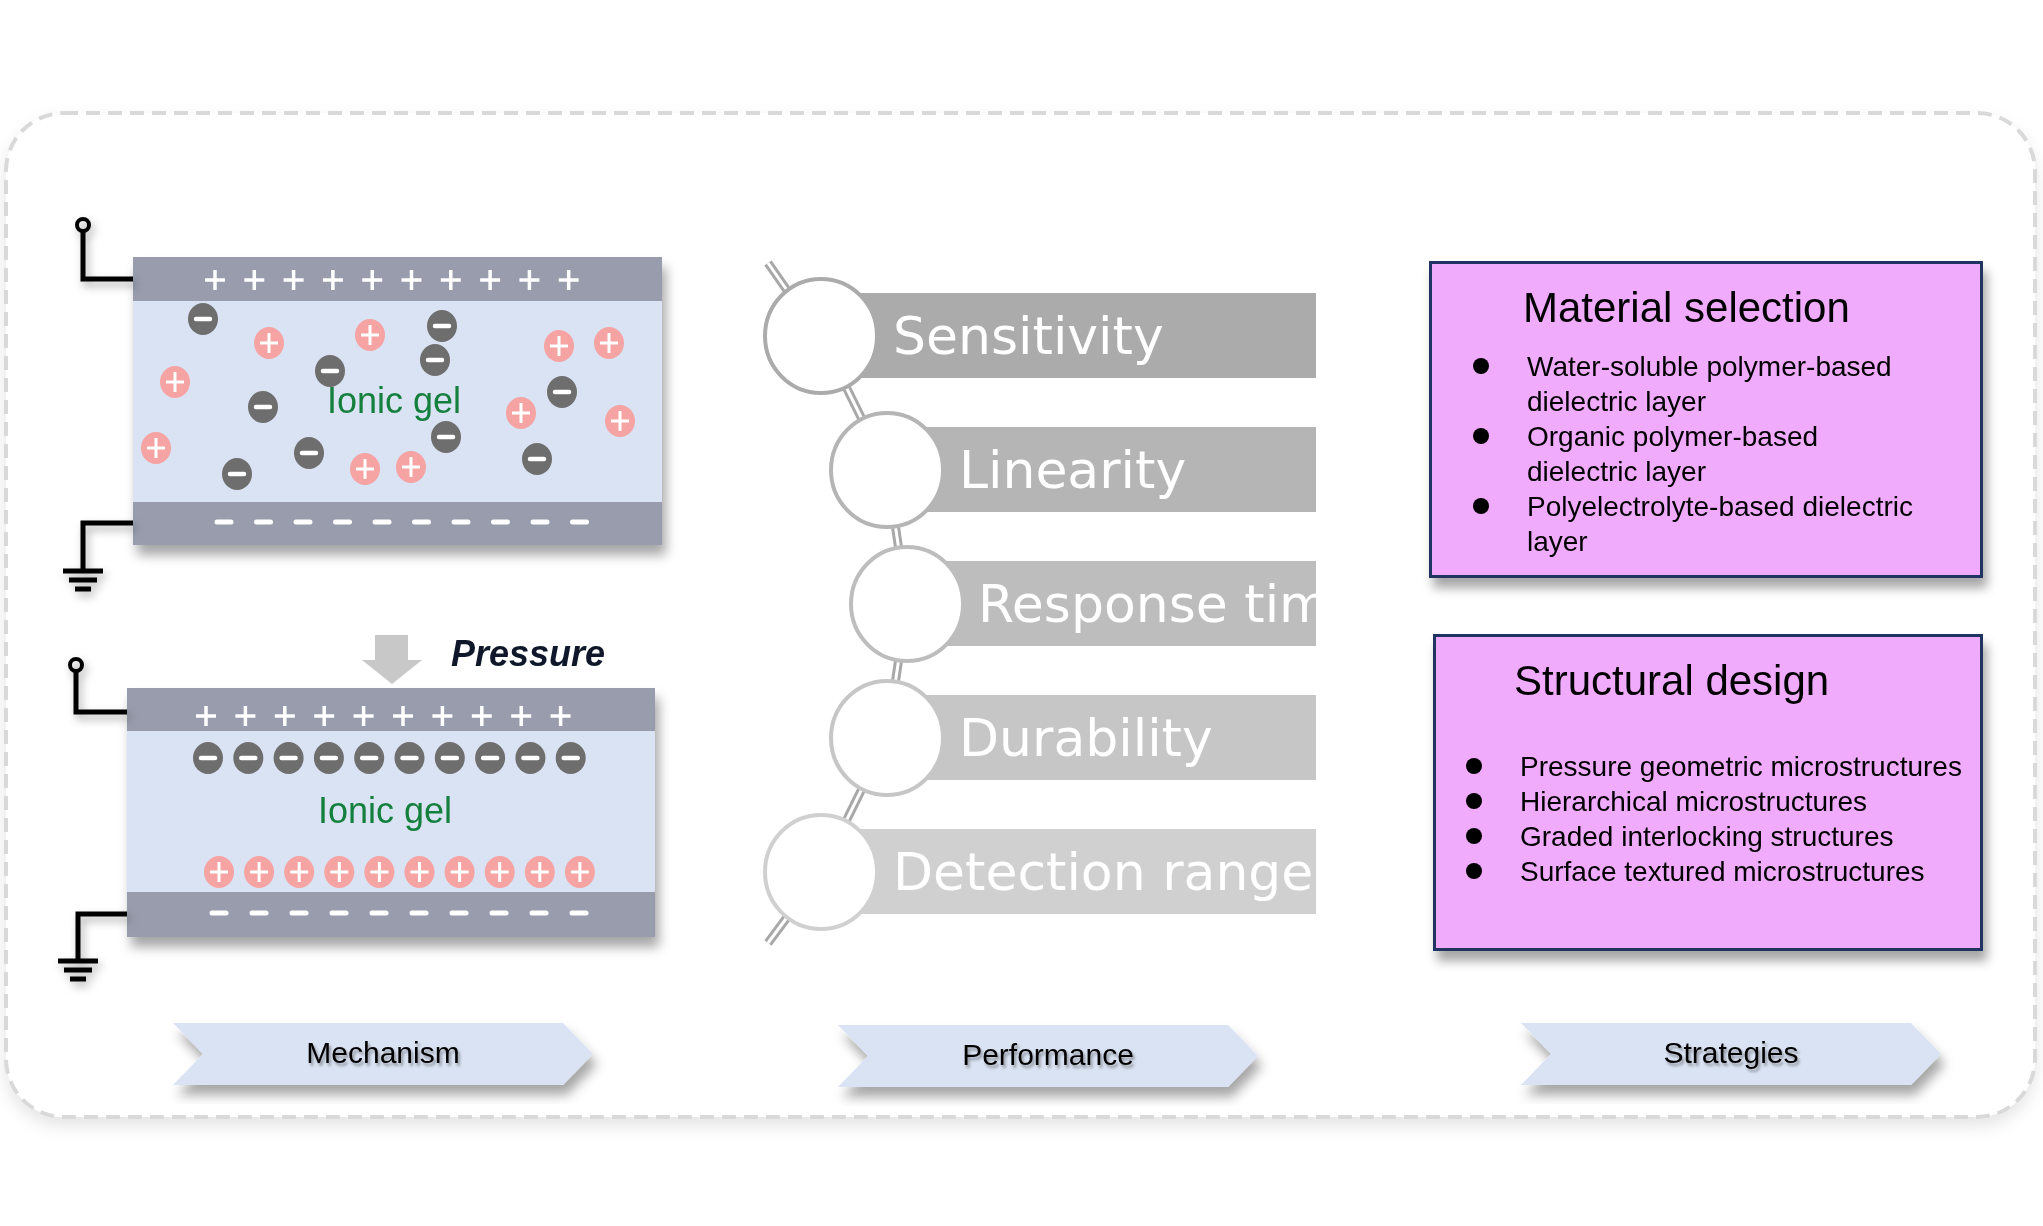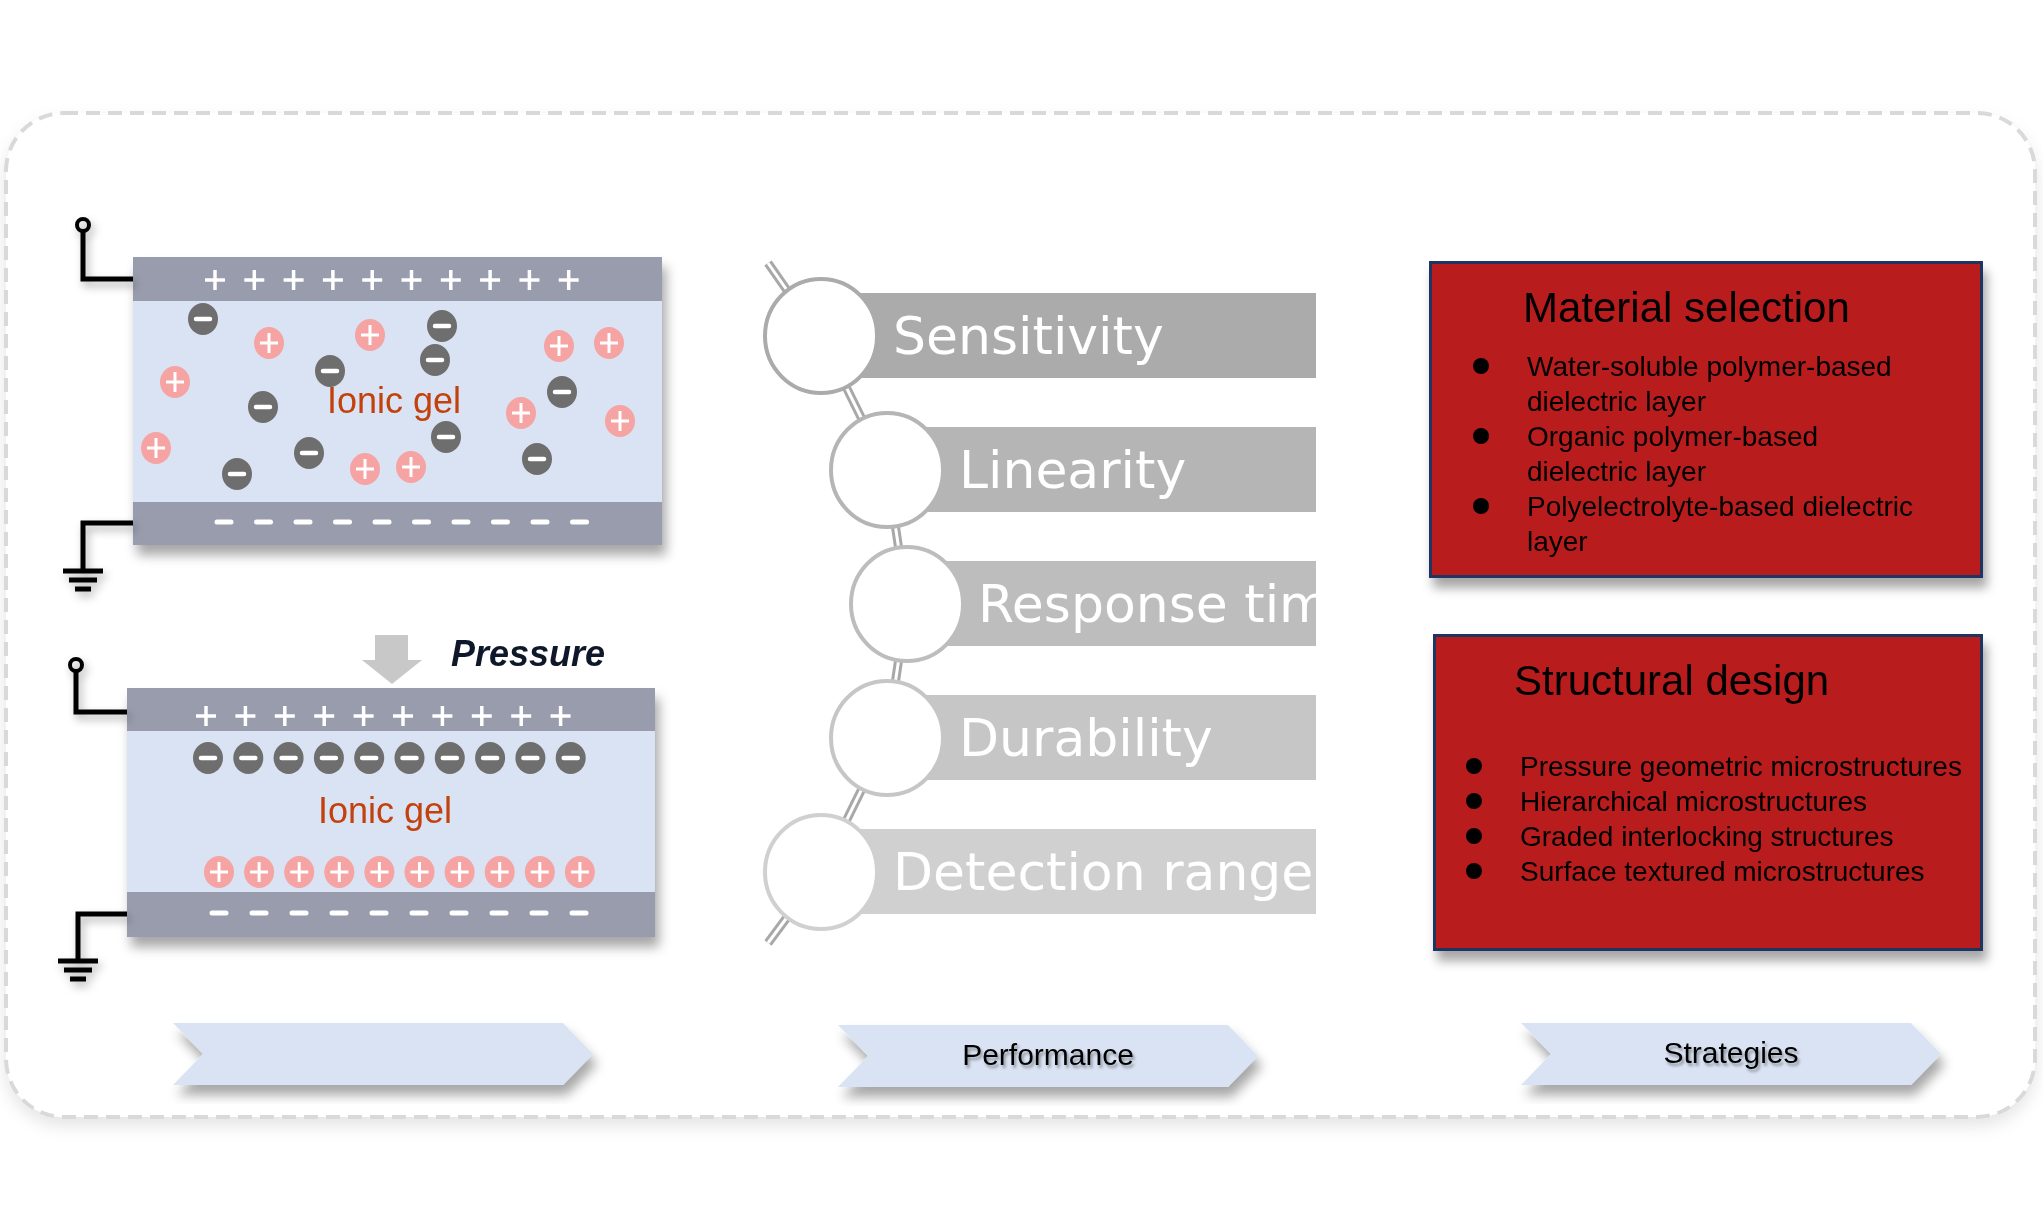--- a/index.html
+++ b/index.html
@@ -1,27 +1,27 @@
 <!DOCTYPE html>
 <html><head>
 <meta charset="utf-8">
 <style>
   html, body { margin:0; padding:0; background:#ffffff; }
   body { width:2043px; height:1226px; position:relative; overflow:hidden; font-family:"Liberation Sans", sans-serif; }
   #stage { position:absolute; left:0; top:0; width:2043px; height:1226px; }
   .abs { position:absolute; }
   .title { position:absolute; left:0; width:2043px; top:146px; text-align:center; font-size:44px; color:#000; text-shadow:2px 3px 3px rgba(0,0,0,0.35); font-family:"Liberation Sans", sans-serif; }
-  .box { position:absolute; background:#b91c1c; border:3px solid #1f3461; box-shadow:4px 10px 10px rgba(0,0,0,0.35); box-sizing:border-box; }
+  .box { position:absolute; background:#f0abfc; border:3px solid #1f3461; box-shadow:4px 10px 10px rgba(0,0,0,0.35); box-sizing:border-box; }
   .box-title { position:absolute; font-size:42px; color:#000; font-family:"Liberation Sans", sans-serif; }
   .bul { position:absolute; font-size:28px; color:#000; line-height:35px; font-family:"Liberation Sans", sans-serif; }
   .bul .dot { position:absolute; left:0; top:9px; width:16px; height:16px; border-radius:50%; background:#000; }
   .bul .txt { position:absolute; white-space:pre-line; }
   .perf-label { position:absolute; font-family:"DejaVu Sans", sans-serif; font-size:52px; color:#ffffff; white-space:nowrap; }
   .chev-label { position:absolute; font-size:30px; color:#000; text-align:center; text-shadow:2px 3px 3px rgba(0,0,0,0.35); font-family:"Liberation Sans", sans-serif; }
-  .gel-label { position:absolute; font-size:36px; color:#c2410c; font-family:"Liberation Sans", sans-serif; }
+  .gel-label { position:absolute; font-size:36px; color:#15803d; font-family:"Liberation Sans", sans-serif; }
   .pressure-label { position:absolute; font-size:36px; font-weight:bold; font-style:italic; color:#0f172a; font-family:"Liberation Sans", sans-serif; }
 </style>
 </head>
 <body>
 
 <div id="stage">
 
   <svg id="bg" class="abs" width="2043" height="1226" viewBox="0 0 2043 1226" style="left:0;top:0">
     <defs>
       <filter id="sh" x="-10%" y="-10%" width="130%" height="140%">
@@ -498,16 +498,17 @@
     <div class="bul" style="left:30px; top:182px; width:510px; height:35px;">
       <span class="dot"></span>
       <span class="txt" style="left:54px;">Graded interlocking structures</span>
     </div>
     <div class="bul" style="left:30px; top:217px; width:510px; height:35px;">
       <span class="dot"></span>
       <span class="txt" style="left:54px;">Surface textured microstructures</span>
     </div>
   </div>
 
+  <div class="chev-label" style="left:173px; top:1036px; width:420px;">Mechanism</div>
   <div class="chev-label" style="left:838px; top:1038px; width:420px;">Performance</div>
   <div class="chev-label" style="left:1521px; top:1036px; width:420px;">Strategies</div>
 
 </div>
 
 </body></html>

